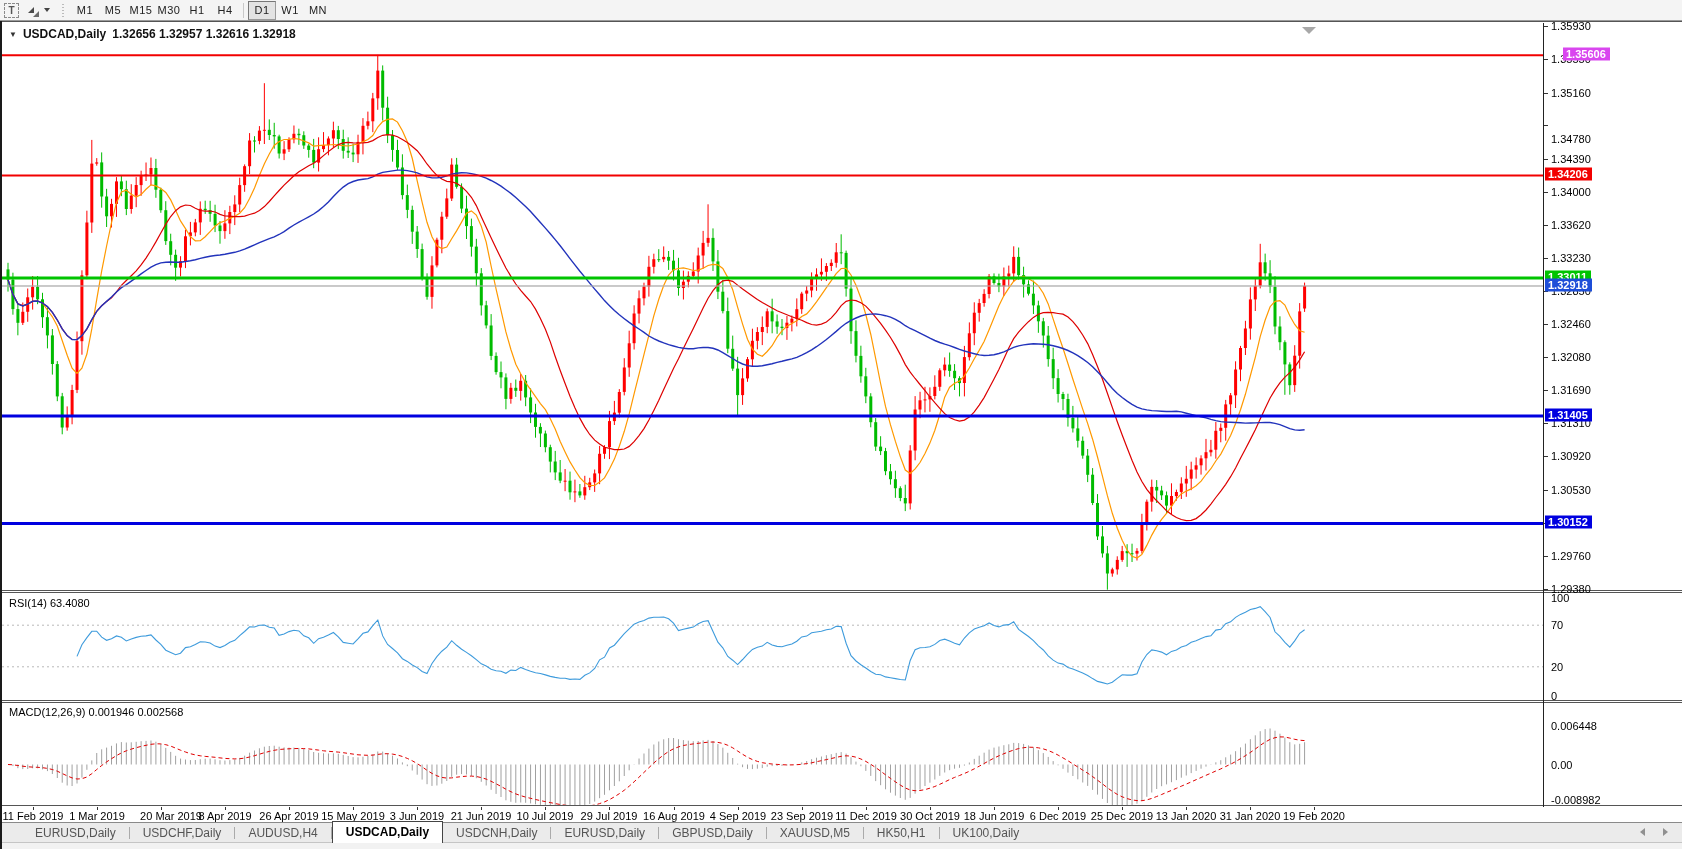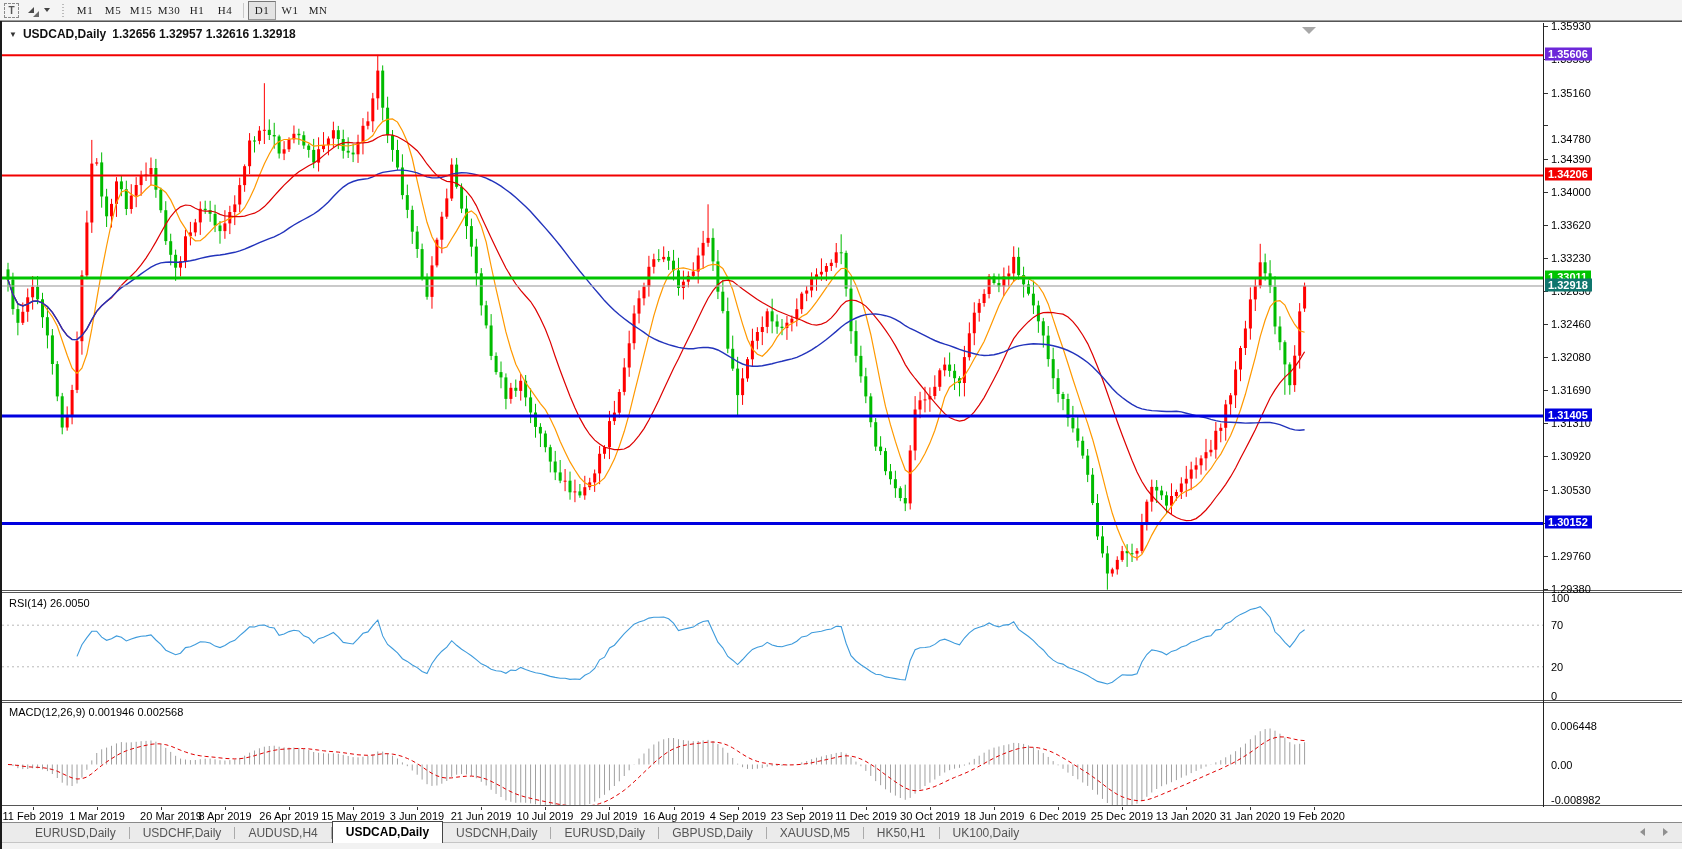--- a/index.html
+++ b/index.html
@@ -64,21 +64,21 @@
     <div class="tbtn">
       <span style="display:inline-block;width:13px;height:12px;">
         <svg width="13" height="12" style="position:static;">
           <polygon points="1,7 7,1 7,7" fill="#4a4a4a"></polygon>
           <polygon points="6,11 12,5 12,11" fill="#6a6a6a"></polygon>
         </svg>
       </span>
       <span class="caret"></span>
     </div>
     <div class="grip"></div>
-    <div id="tf-group" style="display:flex;align-items:center;font-family:Liberation Serif, serif;">
+    <div id="tf-group" style="display:flex;align-items:center;">
         <div class="tfbtn">M1</div>
         <div class="tfbtn">M5</div>
         <div class="tfbtn">M15</div>
         <div class="tfbtn">M30</div>
         <div class="tfbtn">H1</div>
         <div class="tfbtn">H4</div>
         <div class="vsep"></div>
         <div class="tfbtn active">D1</div>
         <div class="tfbtn">W1</div>
         <div class="tfbtn">MN</div>
@@ -672,34 +672,34 @@
         <div class="tick" style="left:1px;top:435px"></div>
         <div class="axislab" style="left:8px;top:435px">1.30920</div>
         <div class="tick" style="left:1px;top:469px"></div>
         <div class="axislab" style="left:8px;top:469px">1.30530</div>
         <div class="tick" style="left:1px;top:502px"></div>
         <div class="axislab" style="left:8px;top:502px">1.30140</div>
         <div class="tick" style="left:1px;top:535px"></div>
         <div class="axislab" style="left:8px;top:535px">1.29760</div>
         <div class="tick" style="left:1px;top:568px"></div>
         <div class="axislab" style="left:8px;top:568px">1.29380</div>
-        <div class="chip" style="left:2px;top:33px;background:#6d28d9">1.35606</div>
+        <div class="chip" style="left:20px;top:33px;background:#d946ef">1.35606</div>
         <div class="chip" style="left:2px;top:153px;background:#f20000">1.34206</div>
         <div class="chip" style="left:2px;top:256px;background:#00c400">1.33011</div>
-        <div class="chip" style="left:2px;top:264px;background:#0f766e">1.32918</div>
+        <div class="chip" style="left:2px;top:264px;background:#1d4ed8">1.32918</div>
         <div class="chip" style="left:2px;top:394px;background:#0000e0">1.31405</div>
         <div class="chip" style="left:2px;top:501px;background:#0000e0">1.30152</div>
       </div>
 
     <svg id="rsi-svg" width="1541" height="106" style="top:572px">
         <line x1="0" x2="1541" y1="32.2" y2="32.2" stroke="#b8b8b8" stroke-width="1" stroke-dasharray="2,3"></line>
         <line x1="0" x2="1541" y1="73.8" y2="73.8" stroke="#b8b8b8" stroke-width="1" stroke-dasharray="2,3"></line>
         <path d="M75.0,63.4 L79.9,51.7 L84.9,44.6 L89.8,38.3 L94.7,38.2 L99.7,44.1 L104.6,47.3 L109.5,45.7 L114.5,42.9 L119.4,44.3 L124.3,47.9 L129.3,46.0 L134.2,44.4 L139.1,43.2 L144.0,42.9 L149.0,41.9 L153.9,47.0 L158.8,51.3 L163.8,57.2 L168.7,59.5 L173.6,61.7 L178.5,60.2 L183.5,54.6 L188.4,53.8 L193.3,51.6 L198.3,48.7 L203.2,49.0 L208.1,50.0 L213.1,53.1 L218.0,54.6 L222.9,52.4 L227.8,49.3 L232.8,47.3 L237.7,42.6 L242.6,38.5 L247.6,33.8 L252.5,34.0 L257.4,32.2 L262.4,32.0 L267.3,34.3 L272.2,34.9 L277.1,42.3 L282.1,41.1 L287.0,38.6 L291.9,37.2 L296.9,37.9 L301.8,42.8 L306.7,44.8 L311.7,50.3 L316.6,45.7 L321.5,44.3 L326.4,42.1 L331.4,39.5 L336.3,43.9 L341.2,49.4 L346.2,50.2 L351.1,51.0 L356.0,45.9 L361.0,40.3 L365.9,38.9 L370.8,32.6 L375.8,27.0 L380.7,42.9 L385.6,51.5 L390.5,55.5 L395.5,59.8 L400.4,65.7 L405.3,68.4 L410.3,72.0 L415.2,74.6 L420.1,78.4 L425.0,80.5 L430.0,70.5 L434.9,63.6 L439.8,58.2 L444.8,54.2 L449.7,47.7 L454.6,52.3 L459.6,56.3 L464.5,59.4 L469.4,62.7 L474.3,66.6 L479.3,70.8 L484.2,73.1 L489.1,76.2 L494.1,77.8 L499.0,78.3 L503.9,80.3 L508.9,77.1 L513.8,77.5 L518.7,74.4 L523.6,76.4 L528.6,78.2 L533.5,79.8 L538.4,80.5 L543.4,81.9 L548.3,83.4 L553.2,84.4 L558.2,85.2 L563.1,85.2 L568.0,86.4 L572.9,86.0 L577.9,86.4 L582.8,82.3 L587.7,79.9 L592.7,75.5 L597.6,66.8 L602.5,64.2 L607.5,54.9 L612.4,52.2 L617.3,46.4 L622.3,40.7 L627.2,35.9 L632.1,31.2 L637.0,29.1 L642.0,27.5 L646.9,25.1 L651.8,24.3 L656.8,24.3 L661.7,24.0 L666.6,25.8 L671.5,30.2 L676.5,37.6 L681.4,36.3 L686.3,35.1 L691.3,34.1 L696.2,30.8 L701.1,28.5 L706.1,27.7 L711.0,38.4 L715.9,49.2 L720.8,54.8 L725.8,63.5 L730.7,67.2 L735.6,71.6 L740.6,66.5 L745.5,61.1 L750.4,56.4 L755.4,54.3 L760.3,53.1 L765.2,49.3 L770.1,52.0 L775.1,53.4 L780.0,53.7 L784.9,52.2 L789.9,51.0 L794.8,48.2 L799.7,43.9 L804.7,43.1 L809.6,39.8 L814.5,39.0 L819.4,38.3 L824.4,36.8 L829.3,36.0 L834.2,33.3 L839.2,33.6 L844.1,50.2 L849.0,62.7 L854.0,68.0 L858.9,71.8 L863.8,75.0 L868.8,78.5 L873.7,81.3 L878.6,81.8 L883.5,83.9 L888.5,84.7 L893.4,85.6 L898.3,86.5 L903.3,87.0 L908.2,67.4 L913.1,56.8 L918.0,54.8 L923.0,54.5 L927.9,53.7 L932.8,51.4 L937.8,47.5 L942.7,46.2 L947.6,48.1 L952.6,50.3 L957.5,51.8 L962.4,45.0 L967.3,39.8 L972.3,36.0 L977.2,34.3 L982.1,32.8 L987.1,30.0 L992.0,32.6 L996.9,33.9 L1001.9,32.1 L1006.8,31.6 L1011.7,28.7 L1016.6,36.4 L1021.6,40.0 L1026.5,43.5 L1031.4,47.6 L1036.4,52.8 L1041.3,57.0 L1046.2,62.9 L1051.2,67.1 L1056.1,70.1 L1061.0,71.1 L1066.0,74.4 L1070.9,76.1 L1075.8,78.0 L1080.7,80.1 L1085.7,82.5 L1090.6,85.6 L1095.5,88.4 L1100.5,89.6 L1105.4,91.0 L1110.3,89.3 L1115.3,85.4 L1120.2,81.8 L1125.1,82.1 L1130.0,82.1 L1135.0,80.8 L1139.9,69.0 L1144.8,61.5 L1149.8,56.9 L1154.7,57.8 L1159.6,59.1 L1164.5,61.8 L1169.5,58.4 L1174.4,57.0 L1179.3,54.0 L1184.3,52.4 L1189.2,49.3 L1194.1,47.8 L1199.1,45.5 L1204.0,43.6 L1208.9,42.8 L1213.8,37.1 L1218.8,36.3 L1223.7,30.7 L1228.6,28.8 L1233.6,24.4 L1238.5,21.4 L1243.4,19.2 L1248.4,16.5 L1253.3,15.4 L1258.2,13.7 L1263.1,18.7 L1268.1,24.5 L1273.0,38.8 L1277.9,43.4 L1282.9,49.3 L1287.8,54.2 L1292.7,47.9 L1297.7,40.3 L1302.6,36.8" fill="none" stroke="#3e9bdc" stroke-width="1.1"></path>
       </svg>
-    <div class="indlabel" style="top:576px">RSI(14) 26.0050</div>
+    <div class="indlabel" style="top:576px">RSI(14) 63.4080</div>
     <div id="rsi-axis" style="position:absolute;left:1541px;top:571px;width:141px;height:108px;">
         <div class="axislab" style="left:8px;top:6px">100</div>
         <div class="axislab" style="left:8px;top:33px">70</div>
         <div class="axislab" style="left:8px;top:75px">20</div>
         <div class="axislab" style="left:8px;top:104px">0</div>
       </div>
 
     <svg id="macd-svg" width="1541" height="102" style="top:682px">
         <line x1="6" x2="6" y1="61.5" y2="61.5" stroke="#a0a0a0" stroke-width="1"></line>
         <line x1="10.93" x2="10.93" y1="61.5" y2="63.1" stroke="#a0a0a0" stroke-width="1"></line>

